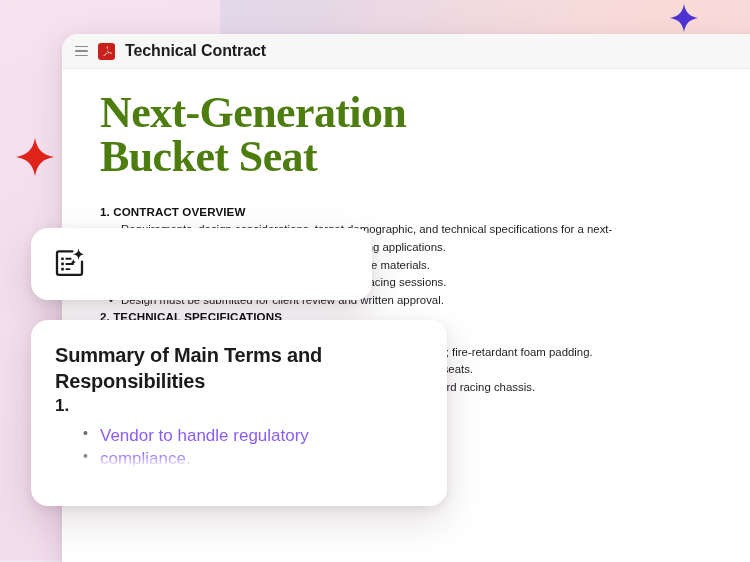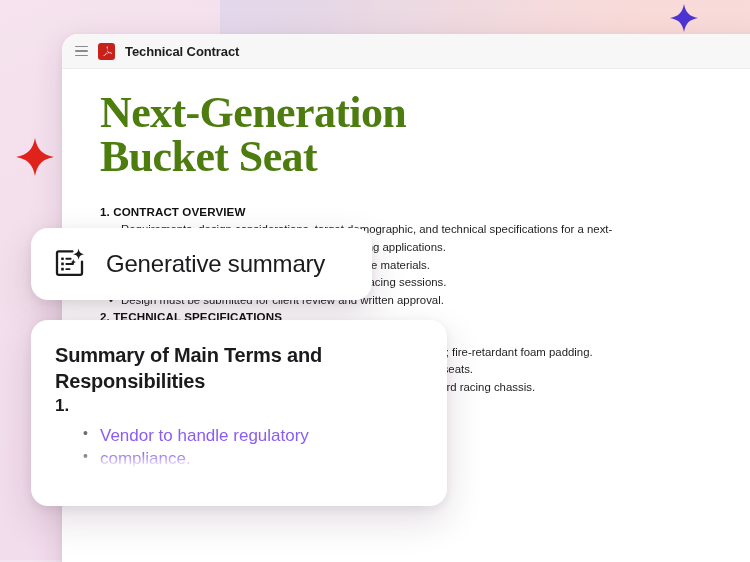--- a/index.html
+++ b/index.html
@@ -54,21 +54,21 @@
   #hamburger{ display:flex; flex-direction:column; gap:3px; width:13px; cursor:pointer; }
   #hamburger span{ display:block; height:1.6px; background:#8a8a8f; border-radius:1px; }
   .pdf-badge{
     width:17px; height:17px; border-radius:3px;
     background:#c8201b;
     display:flex; align-items:center; justify-content:center;
     flex:none;
   }
   .pdf-badge svg{ display:block; }
   #doc-title{
-    font-size:13px; font-weight:bold; color:#1d1d1f;
+    font-size:16px; font-weight:bold; color:#1d1d1f;
     letter-spacing:-0.1px;
   }
 
   #doc-body{ padding:22px 0 0 38px; }
 
   #headline{
     font-family:"Liberation Serif", serif;
     font-weight:bold;
     font-size:44px;
     line-height:1.0;
@@ -215,21 +215,20 @@
       <rect x="8.2" y="10.4" width="2.6" height="2.6" rx="0.5" fill="#1b1b1e"></rect>
       <rect x="12.4" y="10.8" width="6.2" height="1.9" rx="0.9" fill="#1b1b1e"></rect>
       <rect x="8.2" y="15.6" width="2.6" height="2.6" rx="0.5" fill="#1b1b1e"></rect>
       <rect x="12.4" y="16" width="8.4" height="1.9" rx="0.9" fill="#1b1b1e"></rect>
       <rect x="8.2" y="20.8" width="2.6" height="2.6" rx="0.5" fill="#1b1b1e"></rect>
       <rect x="12.4" y="21.2" width="5" height="1.9" rx="0.9" fill="#1b1b1e"></rect>
       <path d="M25.6 1.6c.7 3.9 1.8 5 5.7 5.7-3.9.7-5 1.8-5.7 5.7-.7-3.9-1.8-5-5.7-5.7 3.9-.7 5-1.8 5.7-5.7Z" fill="#1b1b1e"></path>
       <path d="M20.3 11.9c.4 2.1 1 2.7 3.1 3.1-2.1.4-2.7 1-3.1 3.1-.4-2.1-1-2.7-3.1-3.1 2.1-.4 2.7-1 3.1-3.1Z" fill="#1b1b1e"></path>
     </svg>
   </div>
-  <div class="gs-label">Generative summary</div>
 </div>
 
 <div id="summary-card" class="float-card">
   <div id="summary-title">Summary of Main Terms and Responsibilities</div>
   <ol class="sum-ol">
     <li>
       <span class="sum-num">1.</span>
     </li>
   </ol>
   <ul class="sum-ul">

